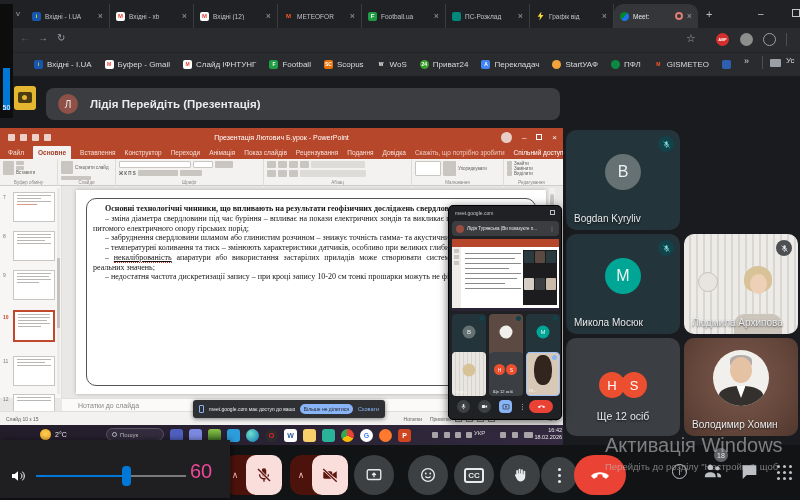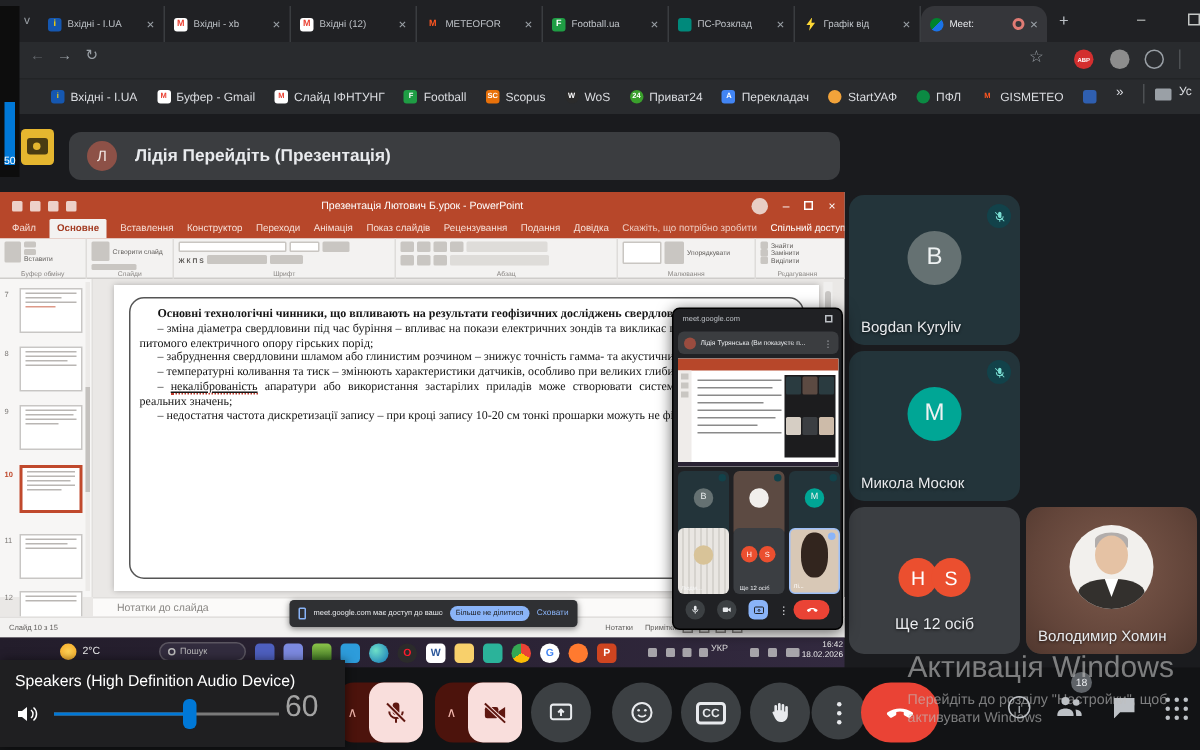--- a/index.html
+++ b/index.html
@@ -145,21 +145,21 @@
 
 #wm{left:605px;top:434px;z-index:60;color:rgba(190,190,190,.62);pointer-events:none}
 #wm .w1{font-size:20px}
 #wm .w2{font-size:9.5px;margin-top:4px}
 
 #osd{left:0;top:440px;width:230px;height:58px;background:#1f1f21;z-index:80;box-shadow:1px 0 6px rgba(0,0,0,.5)}
 #osd .dev{position:absolute;left:10px;top:8px;font-size:10.5px;color:#fff;white-space:nowrap;overflow:hidden;width:214px}
 #osd .trk{position:absolute;left:36px;top:35px;width:150px;height:2px;background:#7a7a7a}
 #osd .fil{position:absolute;left:36px;top:35px;width:90px;height:2px;background:#0078d7}
 #osd .hnd{position:absolute;left:122px;top:26px;width:9px;height:20px;border-radius:4px;background:#0078d7}
-#osd .val{position:absolute;left:190px;top:20px;font-size:20px;color:#a3a3a3}
+#osd .val{position:absolute;left:190px;top:20px;font-size:20px;color:#ec4899}
 
 #vstrip{left:0;top:4px;width:13px;height:114px;background:#0d0d0d;z-index:90}
 #vstrip .bar{position:absolute;left:3px;top:64px;width:7px;height:42px;background:#0078d7}
 #vstrip .vv{position:absolute;left:0;width:13px;top:100px;text-align:center;font-size:7px;color:#fff}
 svg{display:block}
 </style>
 </head>
 <body>
 
 <div id="screen">
@@ -619,20 +619,35 @@
   <div class="tile" style="left:566px;top:234px;width:114px;height:100px">
     <span class="avcir" style="background:#00a695">M</span>
     <span class="badge" style="background:#12424a">
         <svg width="9" height="9" viewBox="0 0 24 24">
           <path d="M12 3a3 3 0 0 1 3 3v5a3 3 0 0 1-6 0V6a3 3 0 0 1 3-3z" fill="#7adfd4"></path>
           <path d="M6 11a6 6 0 0 0 12 0M12 17v4M4 4l16 16" stroke="#7adfd4" stroke-width="1.8" fill="none"></path>
         </svg>
       </span>
     <span class="nm">Микола Мосюк</span>
   </div>
+  <div class="tile" style="left:684px;top:234px;width:114px;height:100px">
+    <span class="ph-lyu">
+        <i class="fan" style="position:absolute"></i>
+        <i class="hair" style="position:absolute"></i>
+        <i class="face" style="position:absolute"></i>
+        <i class="bd" style="position:absolute"></i>
+      </span>
+    <span class="badge" style="background:rgba(60,64,67,.9)">
+        <svg width="9" height="9" viewBox="0 0 24 24">
+          <path d="M12 3a3 3 0 0 1 3 3v5a3 3 0 0 1-6 0V6a3 3 0 0 1 3-3z" fill="#e8eaed"></path>
+          <path d="M6 11a6 6 0 0 0 12 0M12 17v4M4 4l16 16" stroke="#e8eaed" stroke-width="1.8" fill="none"></path>
+        </svg>
+      </span>
+    <span class="nm">Людмила Архипова</span>
+  </div>
   <div class="tile" style="left:566px;top:338px;width:114px;height:98px;background:#3b3e42">
     <span class="hsrow">
       <span class="hs">H</span>
       <span class="hs" style="margin-left:-4px">S</span>
     </span>
     <span class="nm" style="left:50%;transform:translateX(-50%);bottom:14px;font-size:10.5px">Ще 12 осіб</span>
   </div>
   <div class="tile" style="left:684px;top:338px;width:114px;height:98px">
     <span class="ph-vol">
       <i class="disc" style="position:absolute">
@@ -712,25 +727,23 @@
   <span class="ab" style="left:741px;top:464px">
       <svg width="17" height="15" viewBox="0 0 24 22" fill="#bdc1c6">
         <path d="M2 2h20v14H8l-6 6z"></path>
       </svg>
     </span>
   <span id="grid9"></span>
 
   <div class="ab" id="wm">
     <div class="w1">Активація Windows</div>
     <div class="w2">Перейдіть до розділу "Настройки", щоб</div>
-    <div class="w2" style="margin-top:1px">активувати Windows</div>
   </div>
 
   <div class="ab" id="osd">
-    <div class="dev">Speakers (High Definition Audio Device)</div>
     <span class="ab" style="left:10px;top:28px">
         <svg width="16" height="16" viewBox="0 0 24 24">
           <path d="M3 9v6h4l5 4V5L7 9H3z" fill="#fff"></path>
           <path d="M16 8a5 5 0 0 1 0 8M18.5 5.5a8.5 8.5 0 0 1 0 13" stroke="#fff" stroke-width="1.5" fill="none"></path>
         </svg>
       </span>
     <div class="trk"></div>
     <div class="fil"></div>
     <div class="hnd"></div>
     <div class="val">60</div>

